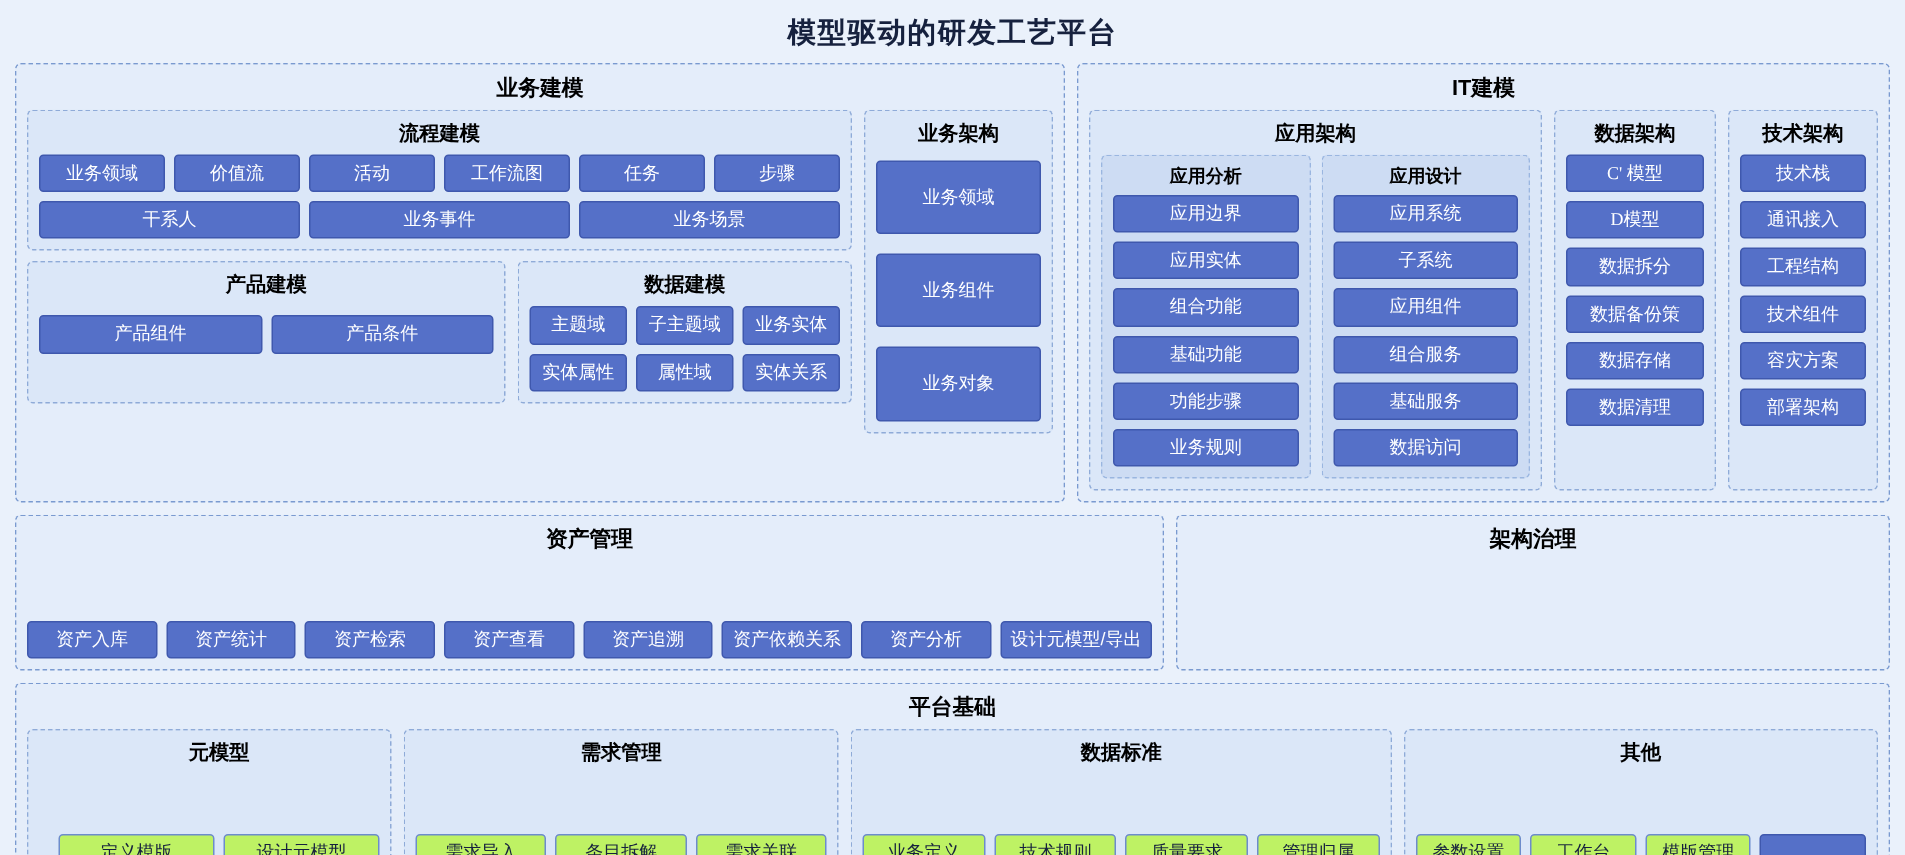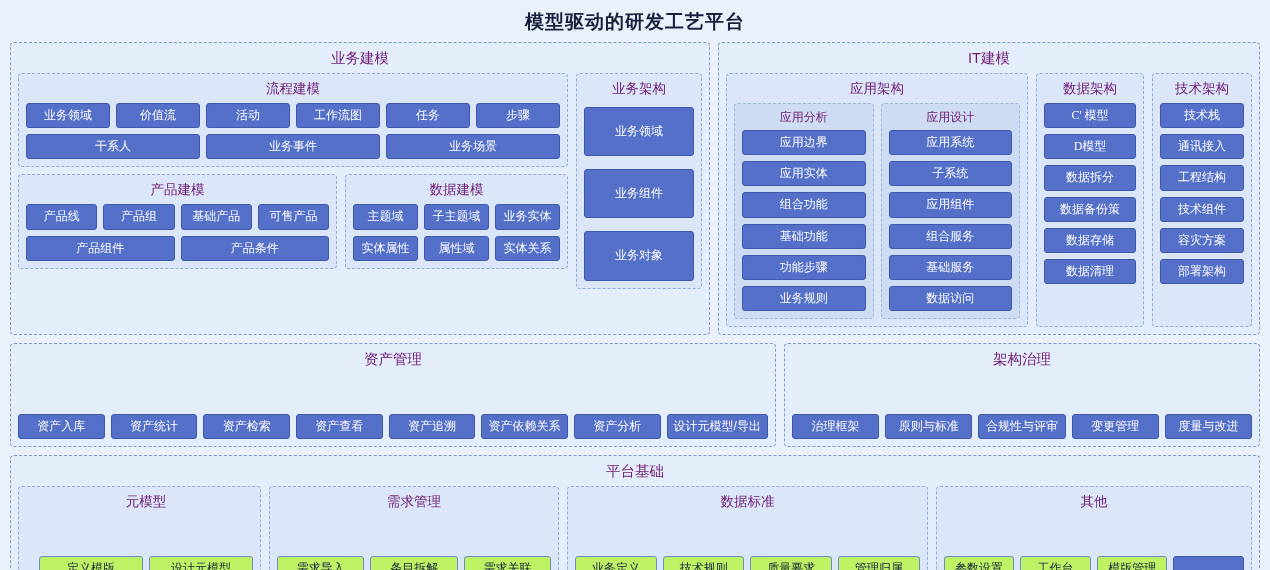--- a/index.html
+++ b/index.html
@@ -34,23 +34,23 @@
   
   .panel {
     border: 1px dashed #7a9ad0;
     border-radius: 4px;
     background: #e4edfa;
     box-sizing: border-box;
     padding: 4px 7px 7px 7px;
   }
   .panel > .panel-title {
     text-align: center;
-    font-weight: normal;
+    font-weight: bold;
     font-size: 14.5px;
-    color: #701a75;
+    color: #000000;
     padding: 2px 0 5px 0;
   }
   .panel.sub {
     background: #dbe7f8;
     border: 1px dashed #8fabd8;
   }
   .panel.sub > .panel-title {
     font-size: 13.5px;
   }
   .panel.sub2 {
@@ -166,26 +166,20 @@
                 <div class="chip">干系人</div>
                 <div class="chip">业务事件</div>
                 <div class="chip">业务场景</div>
               </div>
             </div>
           </div>
 
           <div class="prod-data-row">
             <div class="panel sub prod-panel">
               <div class="panel-title">产品建模</div>
-              <div class="grid4">
-                <div class="chip">产品线</div>
-                <div class="chip">产品组</div>
-                <div class="chip">基础产品</div>
-                <div class="chip">可售产品</div>
-              </div>
               <div class="grid2">
                 <div class="chip">产品组件</div>
                 <div class="chip">产品条件</div>
               </div>
             </div>
 
             <div class="panel sub data-panel">
               <div class="panel-title">数据建模</div>
               <div class="grid3">
                 <div class="chip">主题域</div>
@@ -285,27 +279,20 @@
         <div class="chip">资产查看</div>
         <div class="chip">资产追溯</div>
         <div class="chip">资产依赖关系</div>
         <div class="chip">资产分析</div>
         <div class="chip">设计元模型/导出</div>
       </div>
     </div>
 
     <div class="panel gov-panel">
       <div class="panel-title">架构治理</div>
-      <div class="chip-row">
-        <div class="chip">治理框架</div>
-        <div class="chip">原则与标准</div>
-        <div class="chip">合规性与评审</div>
-        <div class="chip">变更管理</div>
-        <div class="chip">度量与改进</div>
-      </div>
     </div>
   </div>
 
   <div class="panel bottom-panel">
     <div class="panel-title">平台基础</div>
     <div class="bottom-inner">
 
       <div class="panel sub bp meta">
         <div class="panel-title">元模型</div>
         <div class="chip-row">

